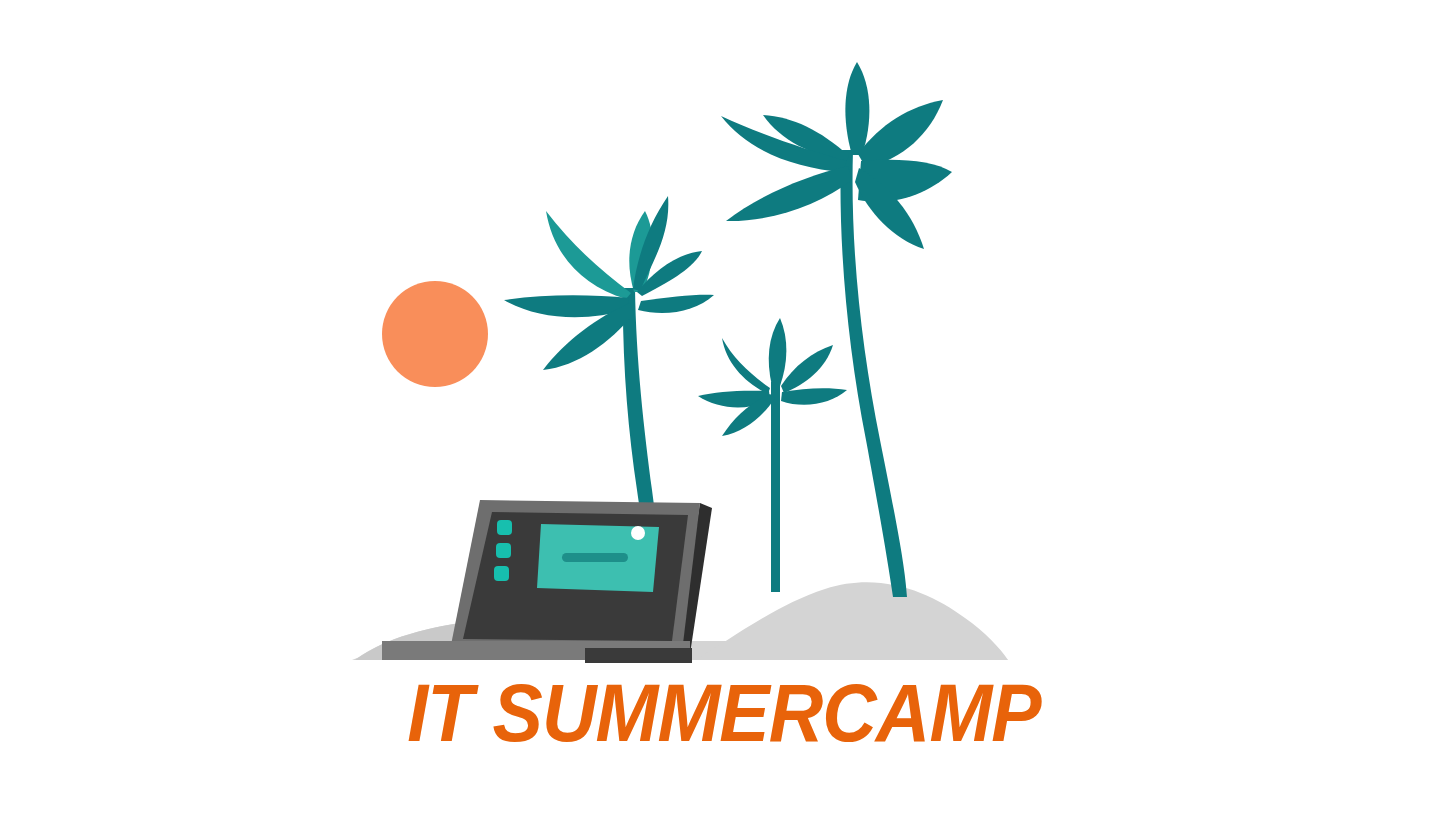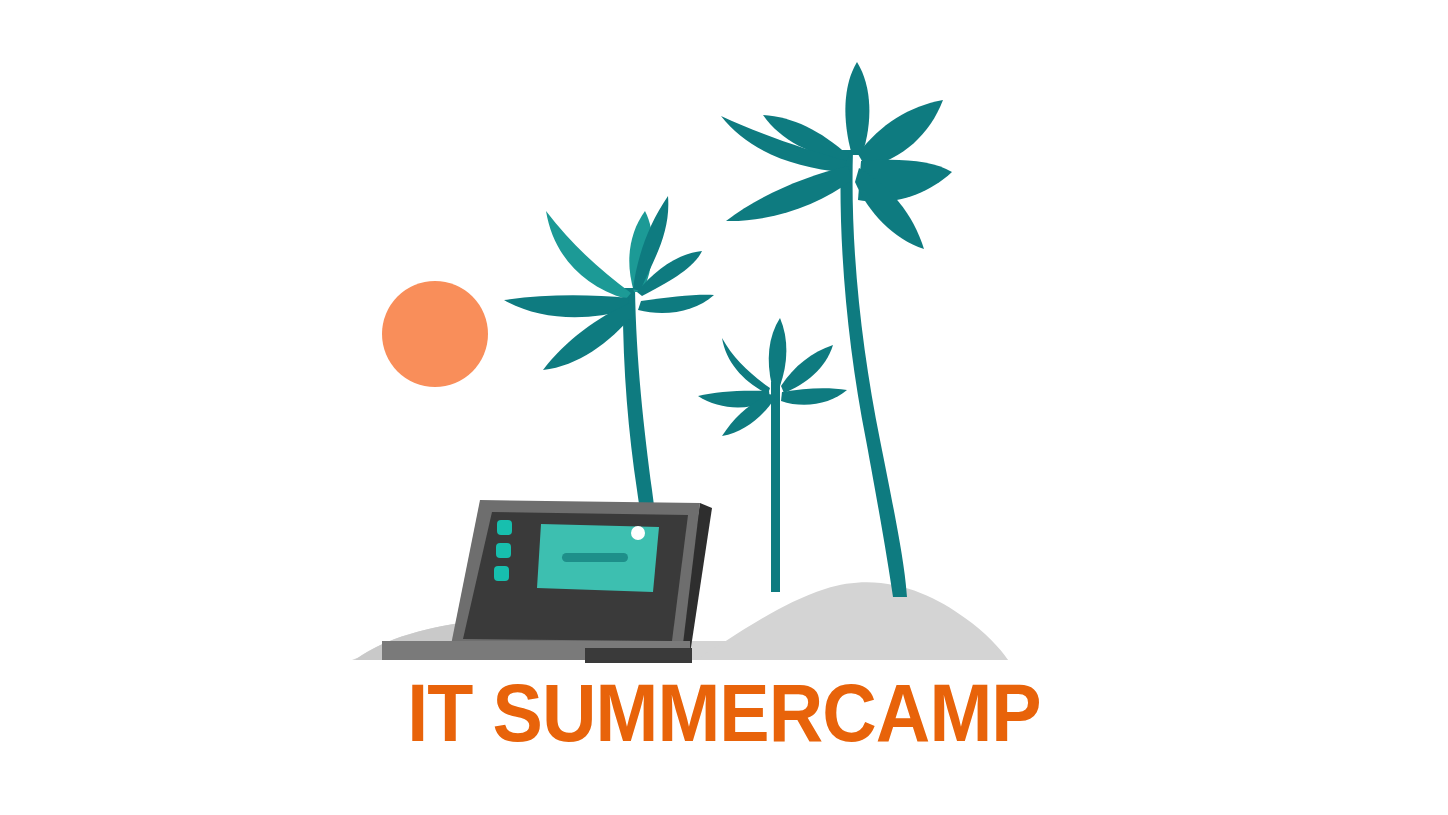--- a/index.html
+++ b/index.html
@@ -11,20 +11,21 @@
     width: 1448px;
     height: 815px;
     overflow: hidden;
     font-family: "Liberation Sans", sans-serif;
   }
   #logo-canvas {
     position: relative;
     width: 1448px;
     height: 715px;
     background: #ffffff;
+    font-style: italic;
   }
   #illustration-svg {
     position: absolute;
     left: 0;
     top: 0;
     width: 1448px;
     height: 815px;
     display: block;
   }
   #wordmark {

